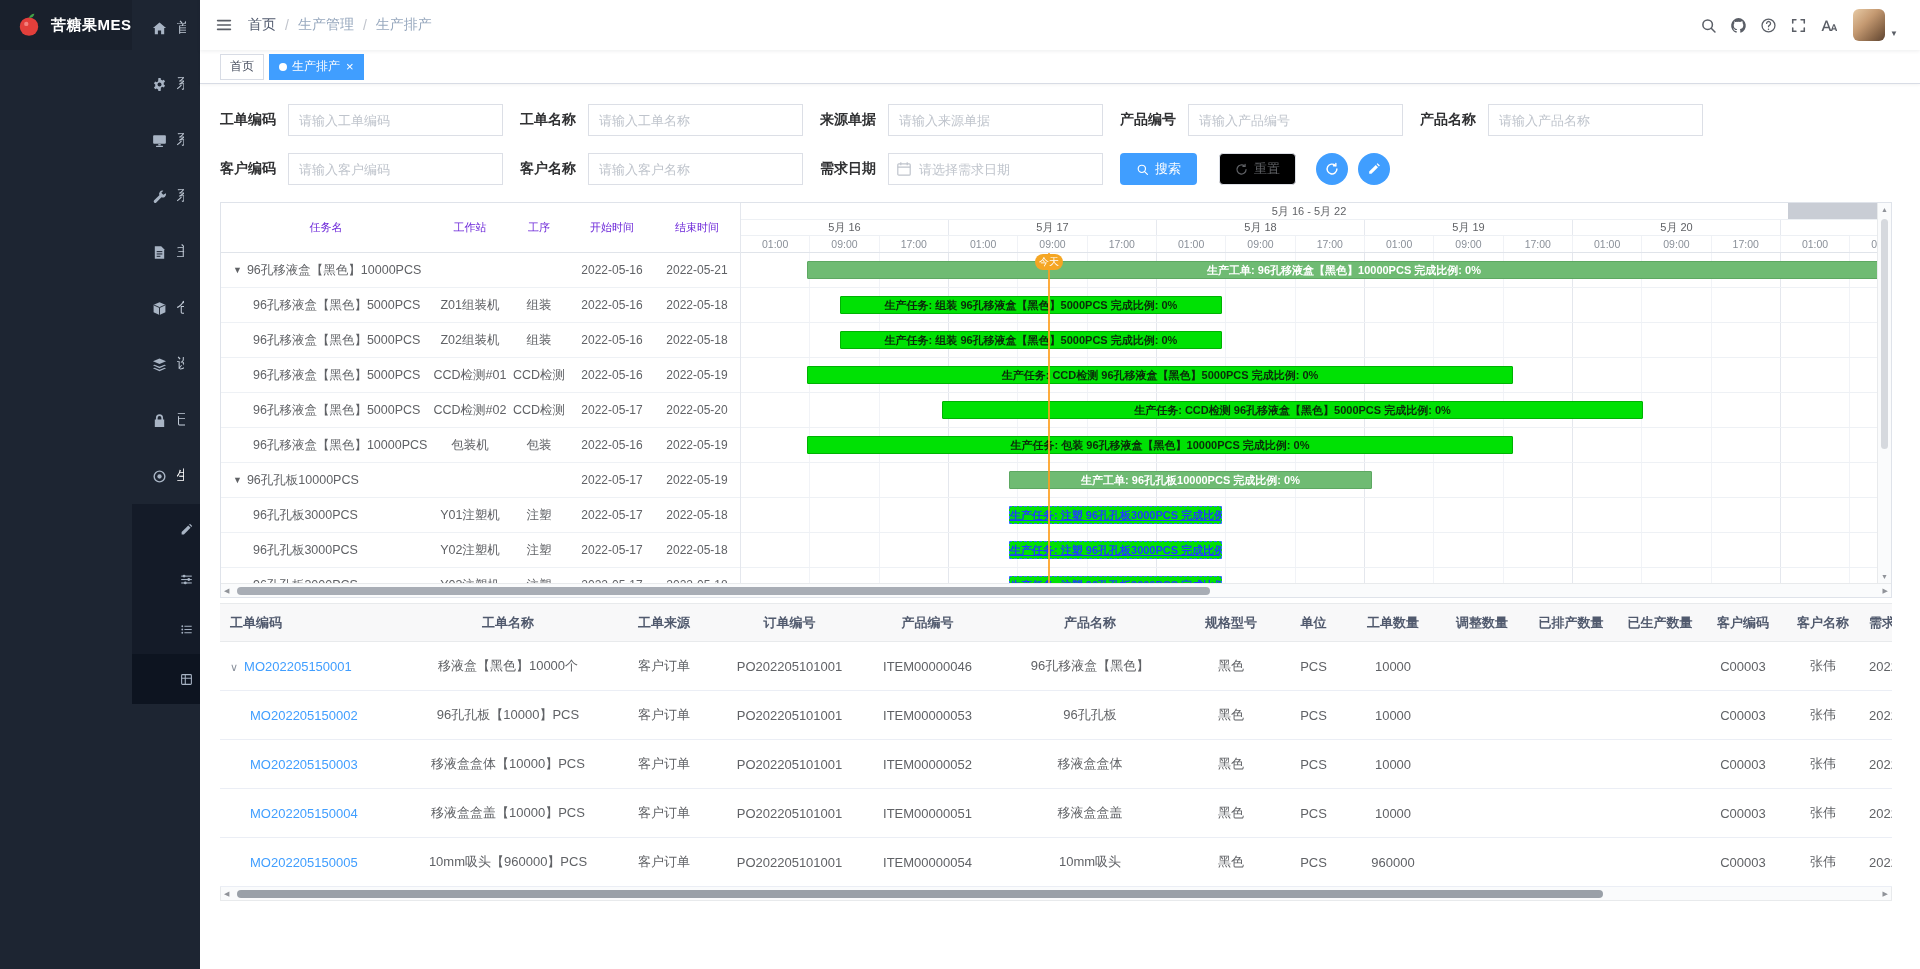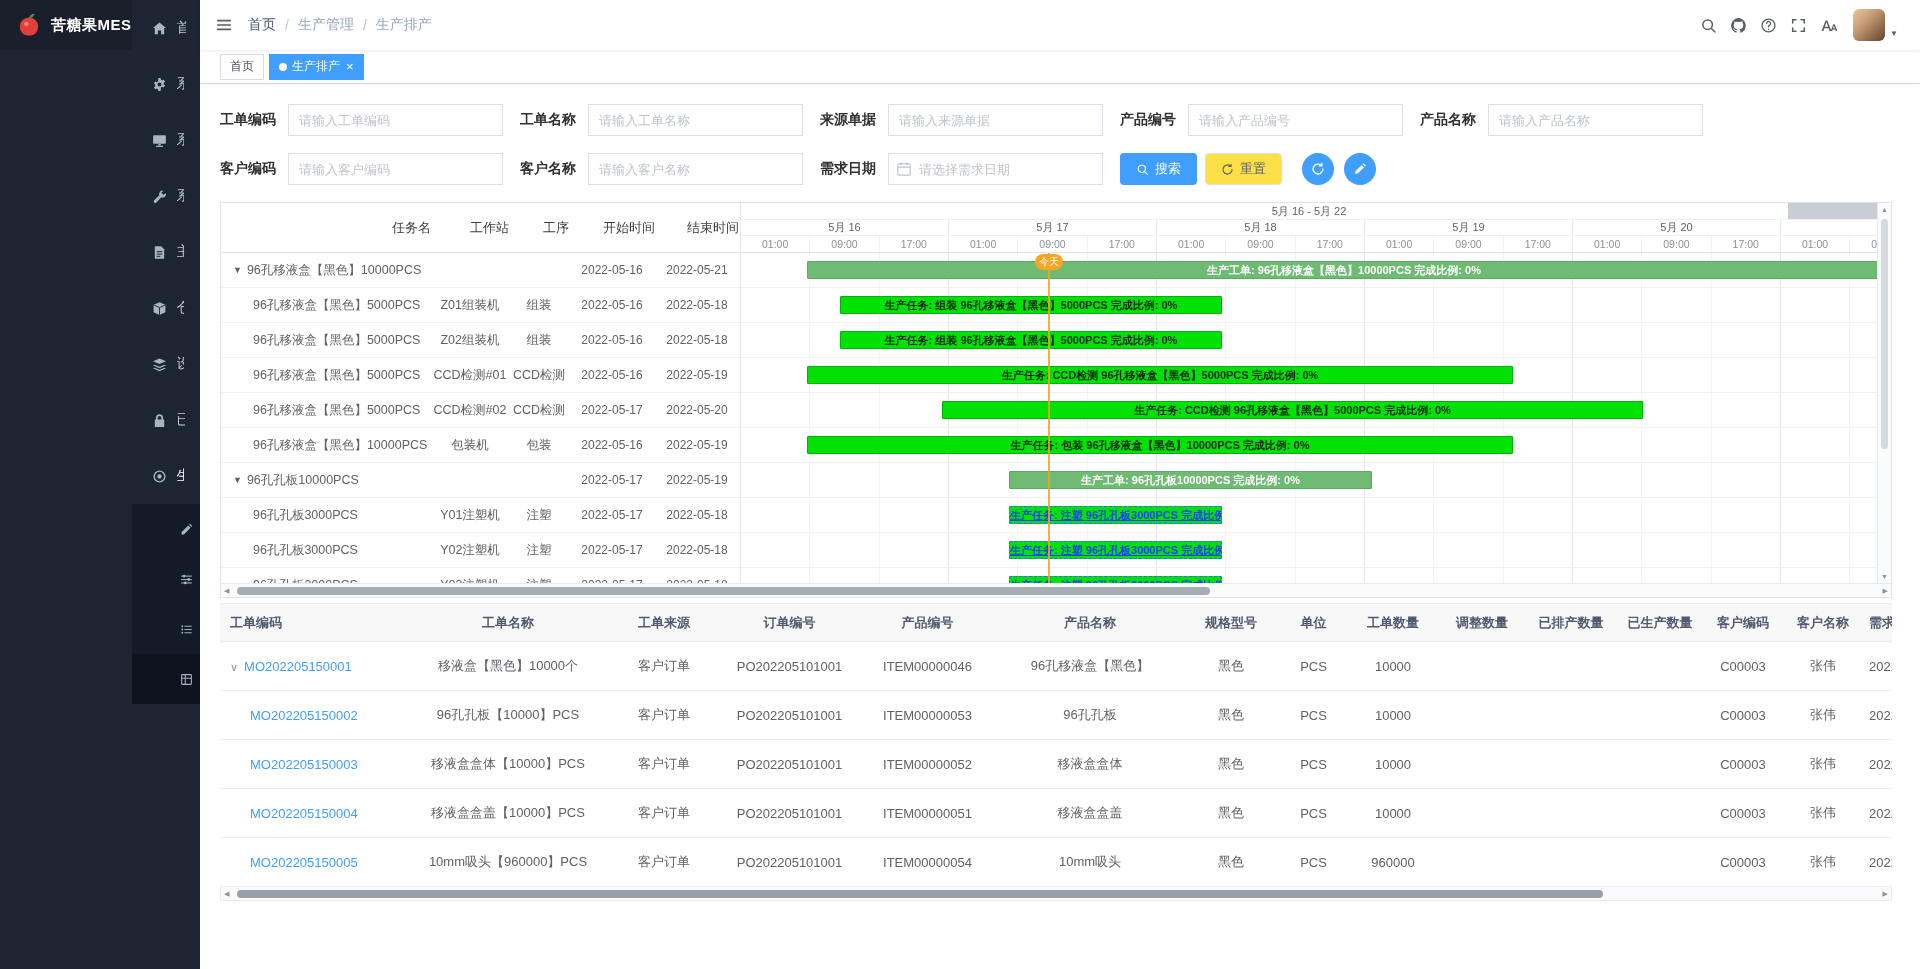--- a/index.html
+++ b/index.html
@@ -56,32 +56,32 @@
   .f-input{width:215px;height:32px;border:1px solid #dcdfe6;border-radius:0;padding:0 10px;font-size:13px;
     color:#606266;font-family:inherit;outline:none}
   .f-input::placeholder{color:#bfc4cc}
   .f-date{position:relative}
   .f-date .f-input{padding-left:30px}
   .cal-icon{position:absolute;left:8px;top:8px;width:16px;height:16px}
   .btn{height:32px;border-radius:4px;font-size:13px;display:inline-flex;align-items:center;gap:6px;
     padding:0 15px;cursor:pointer;border:1px solid transparent;font-family:inherit}
   .btn .icn{width:13px;height:13px}
   .btn-primary{background:#409eff;color:#fff}
-  .btn-plain{background:#fde047;border-color:#dcdfe6;color:#606266;margin-left:8px}
+  .btn-plain{background:#000000;border-color:#dcdfe6;color:#606266;margin-left:22px}
   .btn-circle{width:32px;height:32px;border-radius:50%;background:#409eff;border:none;display:inline-flex;
     align-items:center;justify-content:center;color:#fff;cursor:pointer}
   .btn-circle .icn{width:14px;height:14px}
   .btn-circle.sync{margin-left:20px}
   .btn-circle.edit{margin-left:10px}
   
   .gantt-box{margin:4px 0 0 20px;width:1672px;height:396px;border:1px solid #dfe3ea;display:flex;flex-wrap:wrap}
   .g-top{display:flex;width:100%;height:380px}
   .gantt-left{width:520px;flex-shrink:0;border-right:1px solid #e4e7ed}
   .gl-header{height:50px;display:flex;align-items:center;border-bottom:1px solid #e0e4ea}
-  .gl-h{font-size:13px;color:#404040;text-align:right}
+  .gl-h{font-size:11px;color:#6d28d9;text-align:center}
   .cw0{width:210px}.cw1{width:78px}.cw2{width:60px}.cw3{width:86px}.cw4{width:84px}
   .gl-body{height:330px;overflow:hidden}
   .gl-row{height:35px;display:flex;align-items:center;border-bottom:1px solid #eef1f5;font-size:12.5px;color:#606266}
   .gl-cell{text-align:center;flex-shrink:0;overflow:hidden;white-space:nowrap}
   .gl-cell.cw3,.gl-cell.cw4{font-size:12px}
   .gl-task{text-align:left;padding-left:12px;display:flex;align-items:center;gap:5px}
   .gl-task.child{padding-left:32px}
   .task-caret{font-size:9px;color:#606266;flex-shrink:0}
   .task-text{overflow:hidden;white-space:nowrap}
   .gantt-right{flex:1;position:relative;overflow:hidden;min-width:0}

